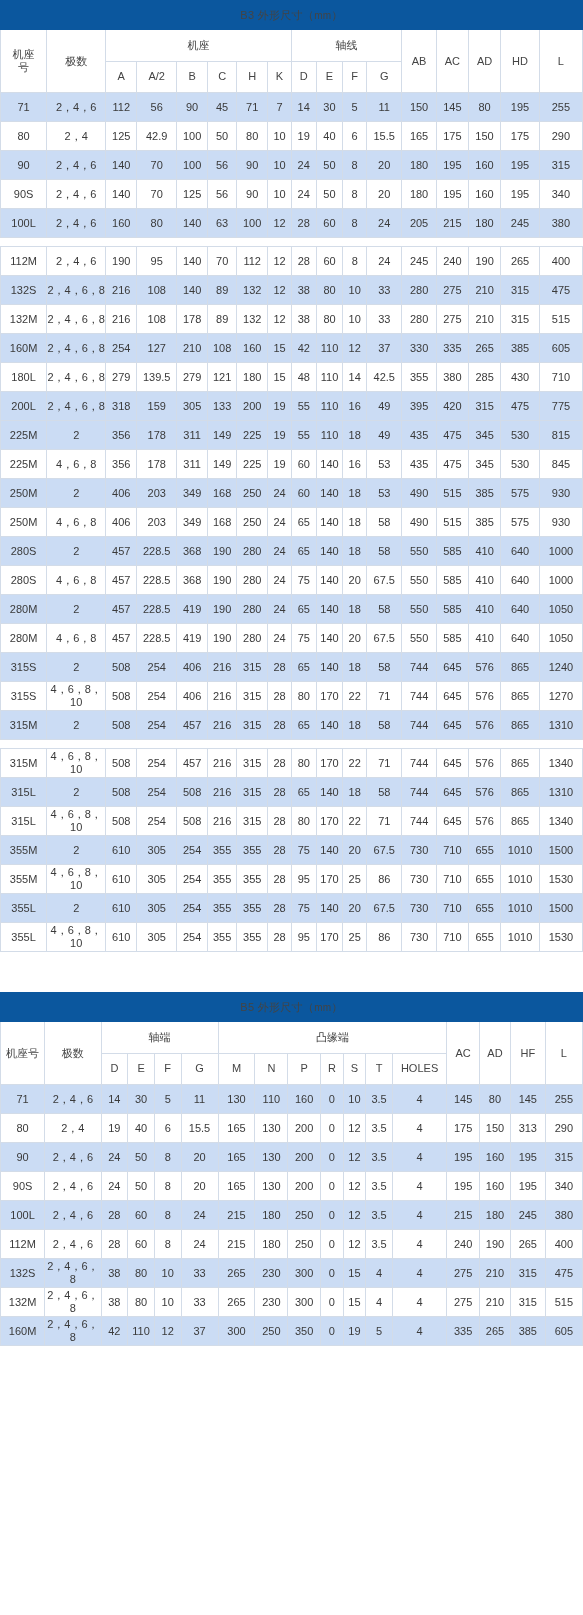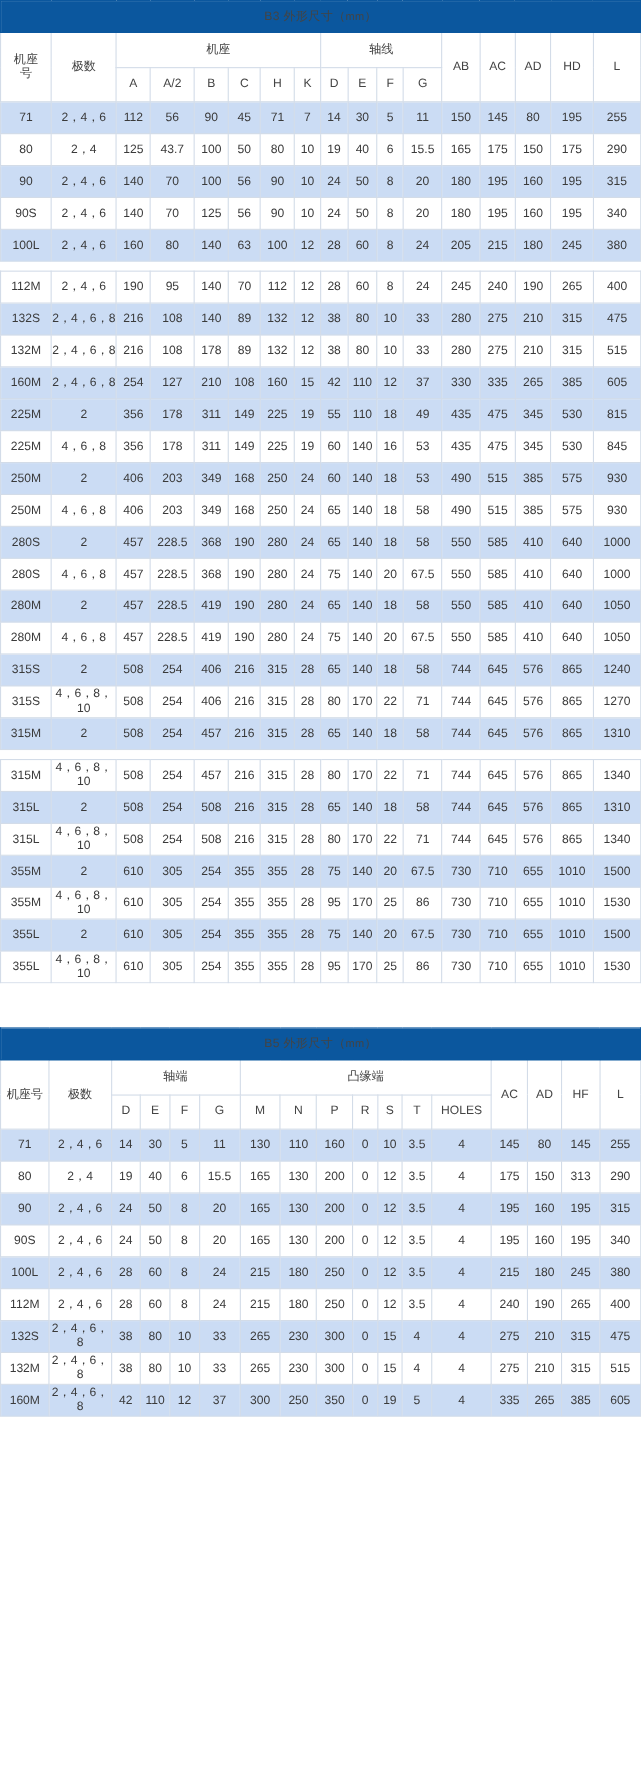--- a/index.html
+++ b/index.html
@@ -124,21 +124,21 @@
             <td class="cell">150</td>
             <td class="cell">145</td>
             <td class="cell">80</td>
             <td class="cell">195</td>
             <td class="cell">255</td>
           </tr>
           <tr class="r-even">
             <td class="cell">80</td>
             <td class="cell">2，4</td>
             <td class="cell">125</td>
-            <td class="cell">43.7</td>
+            <td class="cell">42.9</td>
             <td class="cell">100</td>
             <td class="cell">50</td>
             <td class="cell">80</td>
             <td class="cell">10</td>
             <td class="cell">19</td>
             <td class="cell">40</td>
             <td class="cell">6</td>
             <td class="cell">15.5</td>
             <td class="cell">165</td>
             <td class="cell">175</td>
@@ -295,20 +295,58 @@
             <td class="cell">15</td>
             <td class="cell">42</td>
             <td class="cell">110</td>
             <td class="cell">12</td>
             <td class="cell">37</td>
             <td class="cell">330</td>
             <td class="cell">335</td>
             <td class="cell">265</td>
             <td class="cell">385</td>
             <td class="cell">605</td>
+          </tr>
+          <tr class="r-even">
+            <td class="cell">180L</td>
+            <td class="cell">2，4，6，8</td>
+            <td class="cell">279</td>
+            <td class="cell">139.5</td>
+            <td class="cell">279</td>
+            <td class="cell">121</td>
+            <td class="cell">180</td>
+            <td class="cell">15</td>
+            <td class="cell">48</td>
+            <td class="cell">110</td>
+            <td class="cell">14</td>
+            <td class="cell">42.5</td>
+            <td class="cell">355</td>
+            <td class="cell">380</td>
+            <td class="cell">285</td>
+            <td class="cell">430</td>
+            <td class="cell">710</td>
+          </tr>
+          <tr class="r-odd">
+            <td class="cell">200L</td>
+            <td class="cell">2，4，6，8</td>
+            <td class="cell">318</td>
+            <td class="cell">159</td>
+            <td class="cell">305</td>
+            <td class="cell">133</td>
+            <td class="cell">200</td>
+            <td class="cell">19</td>
+            <td class="cell">55</td>
+            <td class="cell">110</td>
+            <td class="cell">16</td>
+            <td class="cell">49</td>
+            <td class="cell">395</td>
+            <td class="cell">420</td>
+            <td class="cell">315</td>
+            <td class="cell">475</td>
+            <td class="cell">775</td>
           </tr>
           <tr class="r-odd">
             <td class="cell">225M</td>
             <td class="cell">2</td>
             <td class="cell">356</td>
             <td class="cell">178</td>
             <td class="cell">311</td>
             <td class="cell">149</td>
             <td class="cell">225</td>
             <td class="cell">19</td>

